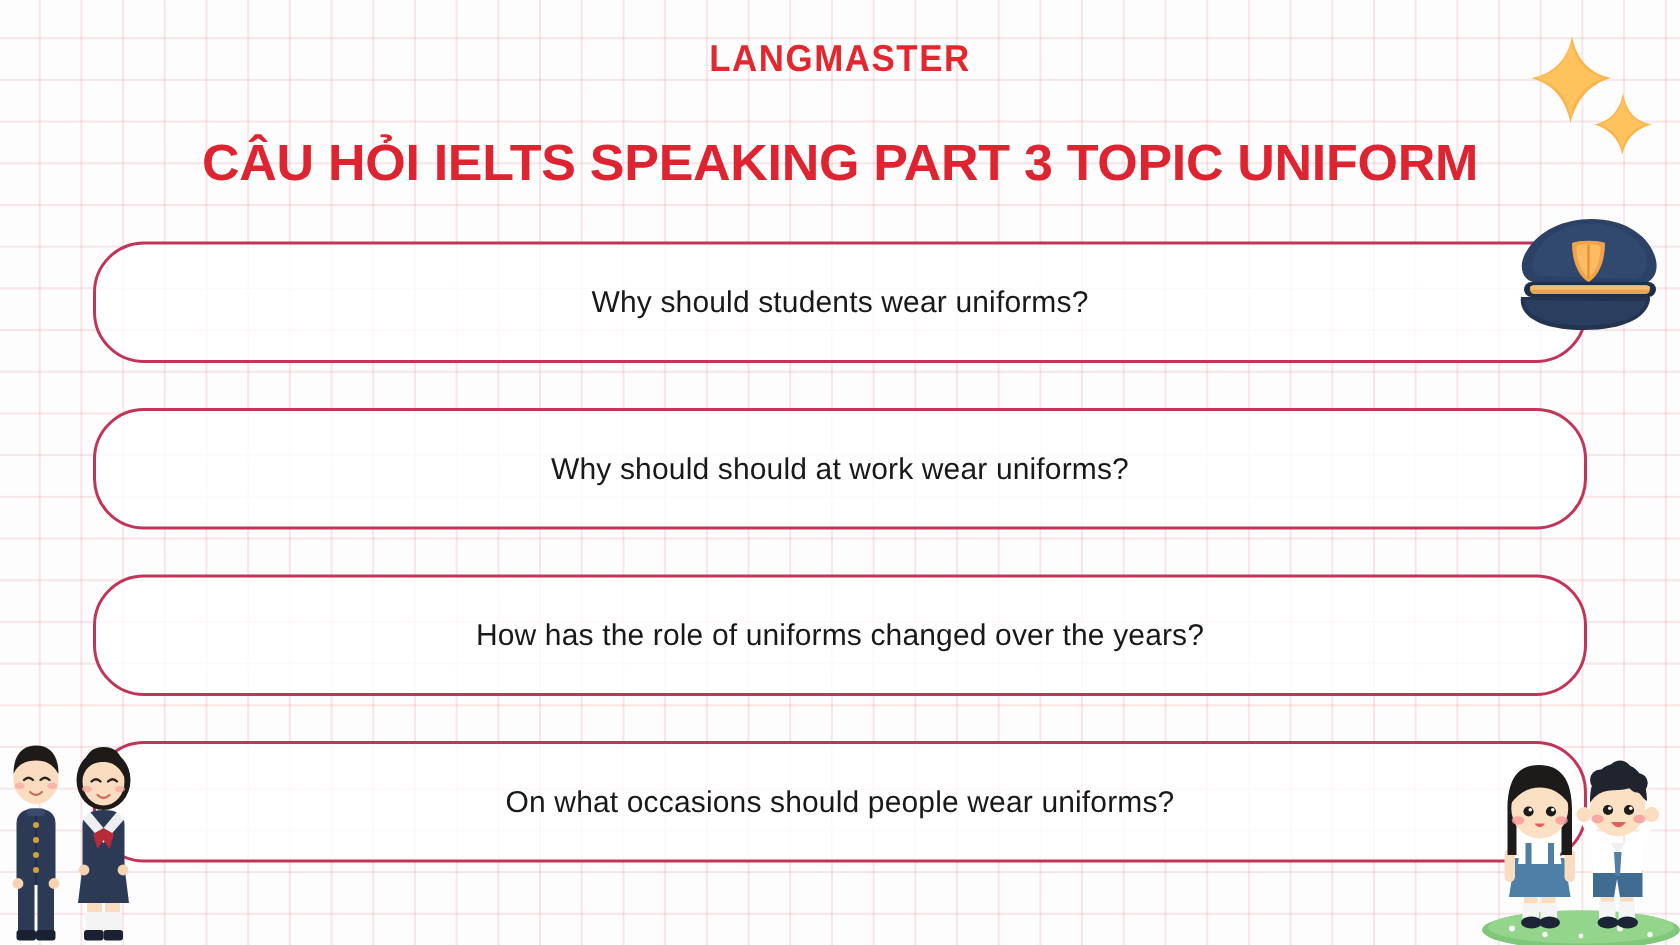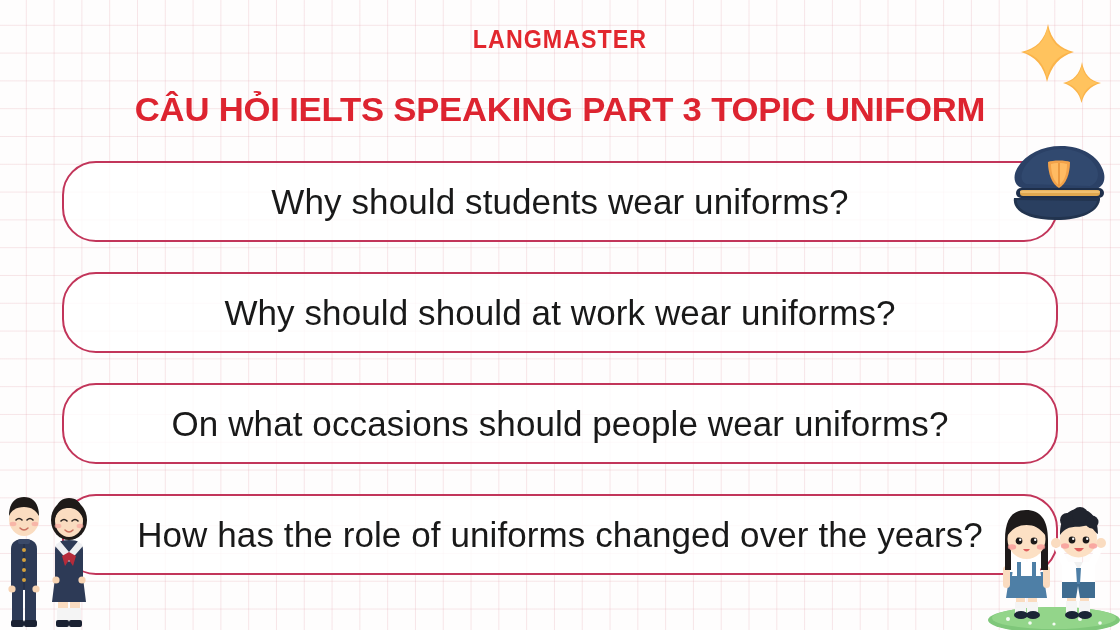--- a/index.html
+++ b/index.html
@@ -85,21 +85,21 @@
     border-radius: 34px;
     background: rgba(255,255,255,0.80);
     display: flex;
     align-items: center;
     justify-content: center;
   }
   .qbox:last-child { margin-bottom: 0; }
 
   .qtext {
     font-family: "Liberation Sans", sans-serif;
-    font-size: 35px;
+    font-size: 20px;
     font-weight: 400;
     color: #191919;
     letter-spacing: 0.1px;
     line-height: 1.2;
     white-space: nowrap;
   }
 
   
   .deco { position: absolute; }
 
@@ -121,25 +121,25 @@
 
     <div class="qbox">
       <span class="qtext">Why should students wear uniforms?</span>
     </div>
 
     <div class="qbox">
       <span class="qtext">Why should should at work wear uniforms?</span>
     </div>
 
     <div class="qbox">
+      <span class="qtext">How has the role of uniforms changed over the years?</span>
+    </div>
+
+    <div class="qbox">
       <span class="qtext">On what occasions should people wear uniforms?</span>
-    </div>
-
-    <div class="qbox">
-      <span class="qtext">How has the role of uniforms changed over the years?</span>
     </div>
 
   </div>
 
   <svg class="deco" id="sparkles" viewBox="0 0 96 82">
     <path d="M32 2 C35 18 44 27 58 30 C44 34 35 44 31 60 C28 44 19 34 5 30 C20 27 29 18 32 2 Z" fill="#fbb44a"></path>
     <path d="M31.5 5 C34 19 42 27 54 30 C42 33.5 34 42 31 56 C28.5 42 20.5 33.5 8.5 30 C21 27 29 19 31.5 5 Z" fill="#ffc35e"></path>
     <path d="M66 40 C68 52 74 59 85 61 C74 64 68 71 65.5 81 C63.5 71 57 64 47 61 C57 59 64 52 66 40 Z" fill="#fbb44a"></path>
     <path d="M65.8 43 C67.5 53 73 59 82 61 C73 63 67.5 69 65.4 78 C63.6 69 58 63 50 61 C58 59 64.2 53 65.8 43 Z" fill="#ffc35e"></path>
   </svg>

